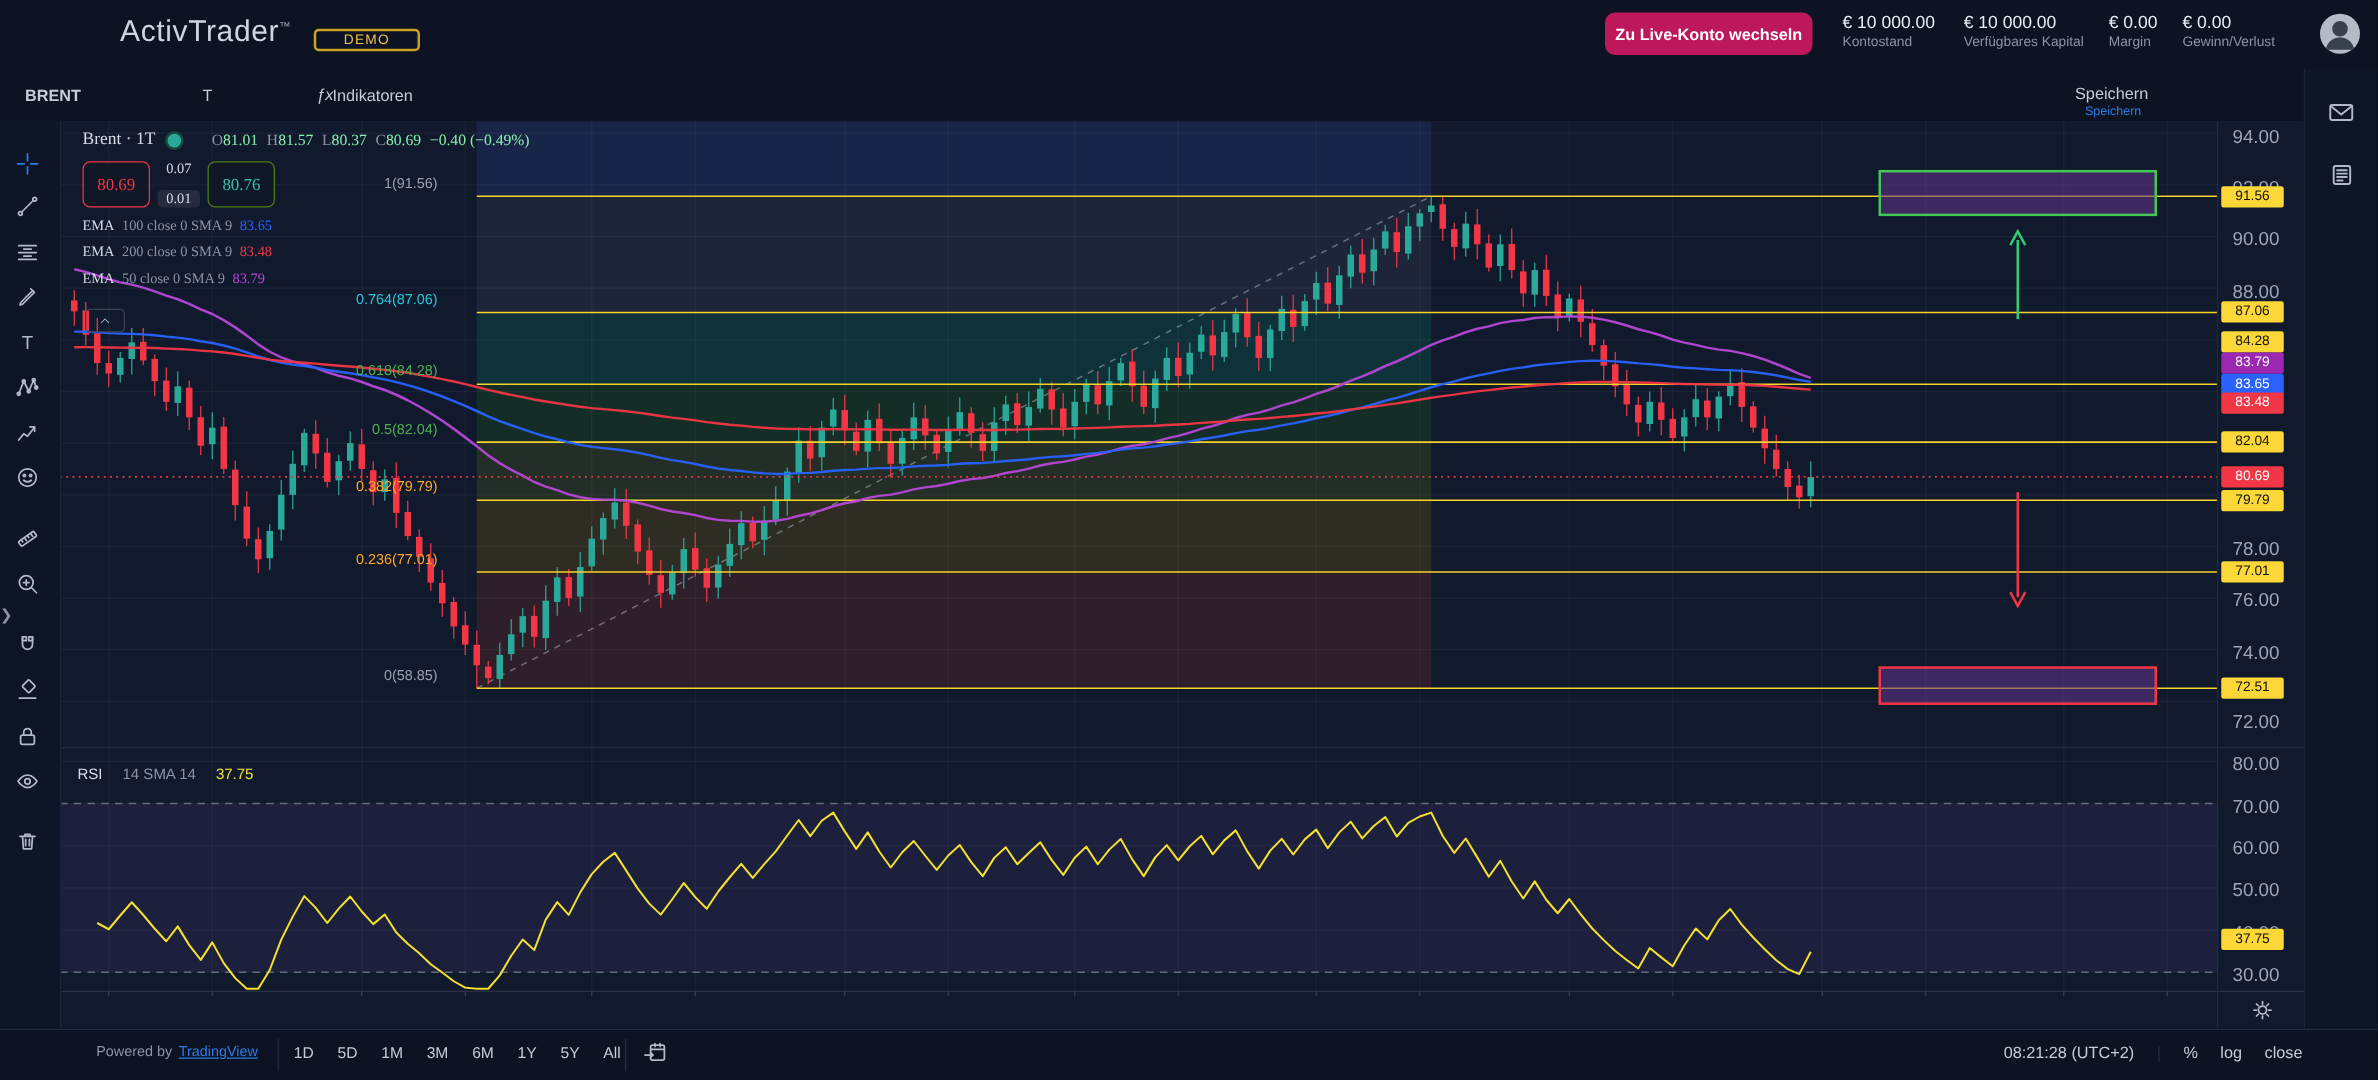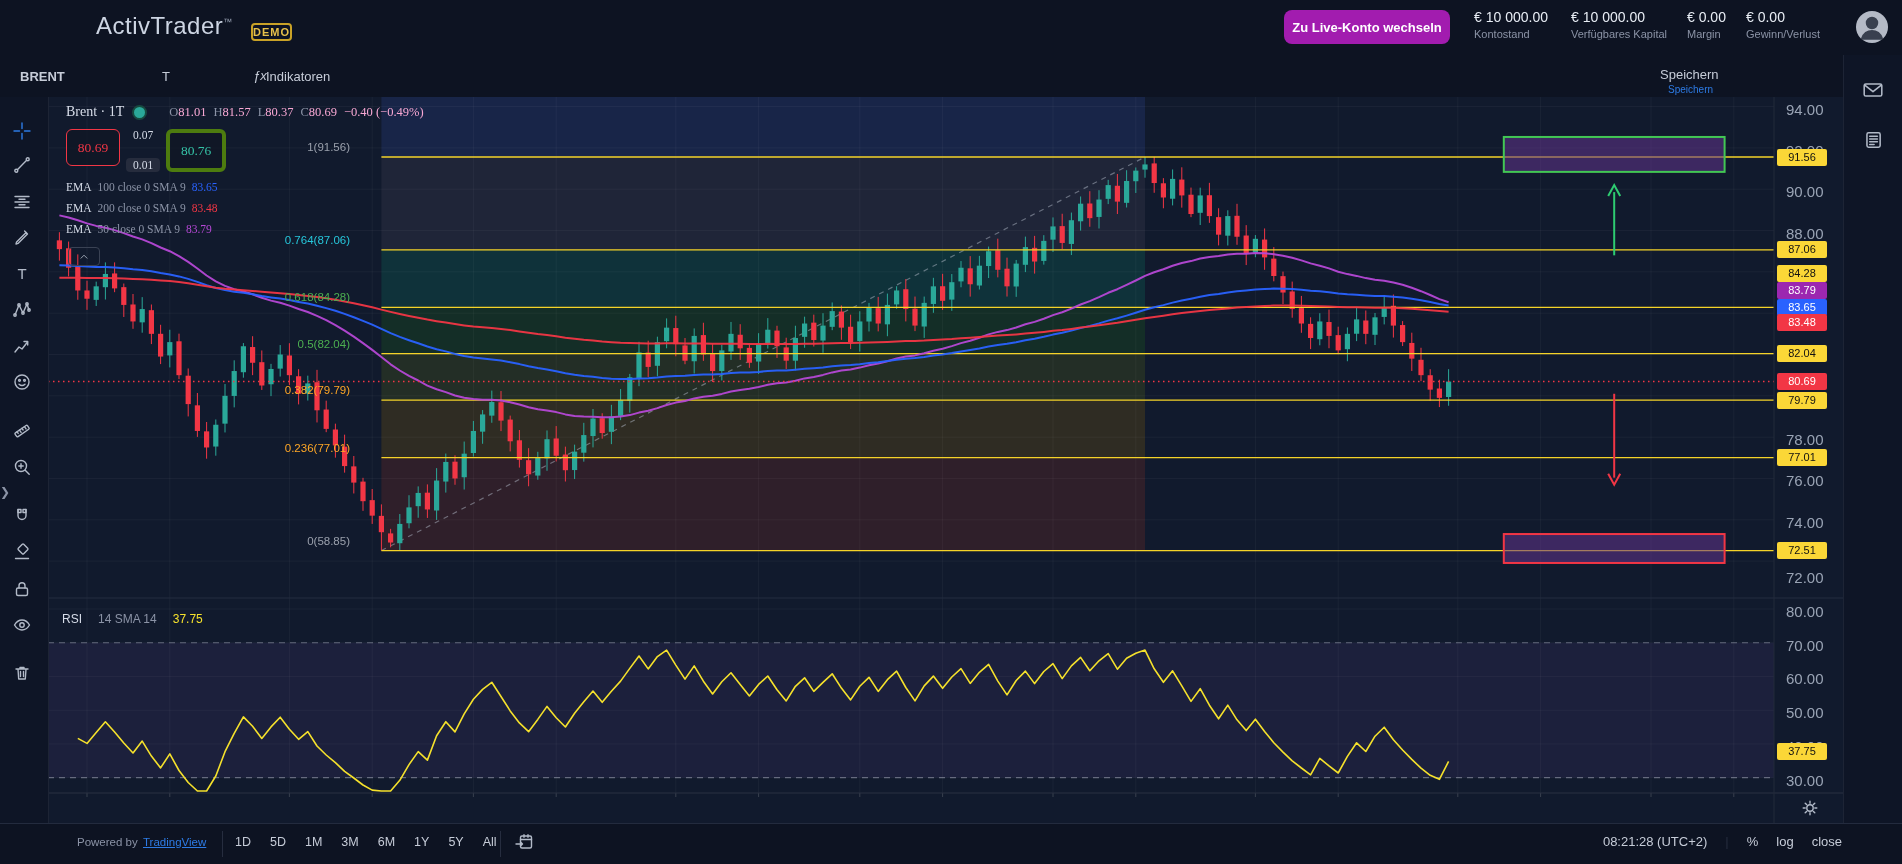--- a/index.html
+++ b/index.html
@@ -5,23 +5,23 @@
   html,body{margin:0;padding:0;background:#070b14;}
   #app{position:relative;width:1902px;height:864px;background:#0e1526;overflow:hidden;
        font-family:"Liberation Sans",sans-serif;color:#d6dce8;}
   .abs{position:absolute;}
   .ic{stroke:#b2bac8;fill:none;stroke-width:1.4;stroke-linecap:round;stroke-linejoin:round;display:block;}
   .ic text{stroke:none;fill:#b2bac8;}
   
   #header{left:0;top:0;width:1902px;height:55px;background:#0d1322;}
   #logo{left:96px;top:12px;font-size:24px;color:#cdd5e3;letter-spacing:.5px;font-weight:400;}
   #logo sup{font-size:9px;color:#9aa3b4;}
-  #demo-badge{left:251px;top:23px;border:2px solid #c9a227;color:#e7c14a;font-weight:bold;
-     font-size:11px;border-radius:4px;padding:1px 0;letter-spacing:1px;}
-  #cta{left:1284px;top:10px;width:166px;height:34px;background:#a21caf;border:none;border-radius:8px;
+  #demo-badge{left:251px;top:23px;border:2px solid #c9a227;color:#e7c14a;font-weight:normal;
+     font-size:11px;border-radius:4px;padding:1px 22px;letter-spacing:1px;}
+  #cta{left:1284px;top:10px;width:166px;height:34px;background:#be185d;border:none;border-radius:8px;
      color:#fff;font-size:13px;font-weight:bold;font-family:inherit;cursor:pointer;}
   .acct{top:9px;}
   .acct .v{font-size:14px;color:#e8edf5;}
   .acct .l{font-size:11px;color:#8b93a6;margin-top:3px;}
   #avatar{left:1856px;top:11px;width:32px;height:32px;border-radius:50%;background:#b4bac6;overflow:hidden;}
   
   #toolbar{left:0;top:55px;width:1902px;height:42px;background:#0d1322;border-bottom:1px solid #1d2435;}
   .tbtxt{font-size:13px;color:#c6ccd8;}
   .sep{width:1px;background:#262d3f;top:63px;height:26px;}
   #save-sub{color:#2d7be5;font-size:10px;}
@@ -32,21 +32,21 @@
   #chart-svg{left:0;top:97px;z-index:1;}
   .pricepill{position:absolute;left:1777px;width:50px;height:17px;border-radius:2px;font-size:11px;
      line-height:17px;text-align:center;z-index:3;}
   .tick{position:absolute;left:1786px;font-size:15px;color:#9aa4b5;z-index:2;}
   .fiblabel{position:absolute;width:130px;text-align:right;font-size:11.5px;z-index:2;}
   
   #legend{left:66px;top:104px;z-index:3;font-family:Liberation Serif, serif;}
   #legend-row1{display:flex;align-items:center;gap:8px;font-size:14px;}
   #ohlc{display:flex;gap:7px;font-size:12.5px;margin-left:14px;}
   #ohlc .k{color:#8b93a6;}
-  #ohlc .v,#chg{color:#f9a8d4;text-align:center;}
+  #ohlc .v,#chg{color:#86efac;text-align:center;}
   #quote{display:flex;margin-top:9px;align-items:stretch;gap:6px;}
   .qbox{width:52px;height:35px;border-radius:6px;background:rgba(17,23,38,.85);font-size:13.5px;
      display:flex;align-items:center;justify-content:center;}
   #spread{display:flex;flex-direction:column;align-items:center;justify-content:space-between;font-size:11.5px;}
   #spread .lo{background:#262c3d;border-radius:4px;padding:1px 7px;}
   .emarow{display:flex;gap:6px;font-size:11.5px;margin-top:9px;}
   .emarow .p{color:#8b93a6;}
   #collapse-btn{left:68px;top:247px;width:30px;height:17px;border:1px solid #3a4254;border-radius:4px;
      z-index:3;display:flex;align-items:center;justify-content:center;cursor:pointer;}
   
@@ -674,21 +674,21 @@
         <span><span class="k">C</span><span class="v">80.69</span></span>
         <span id="chg">−0.40 (−0.49%)</span>
       </span>
     </div>
     <div id="quote">
       <div class="qbox" style="border:1px solid #f23645;color:#f23645">80.69</div>
       <div id="spread">
         <span>0.07</span>
         <span class="lo">0.01</span>
       </div>
-      <div class="qbox" style="border:4px solid #4d7c0f;color:#35c2a6">80.76</div>
+      <div class="qbox" style="border:1px solid #4d7c0f;color:#35c2a6">80.76</div>
     </div>
     <div class="emarow">
       <span>EMA</span>
         <span class="p">100 close 0 SMA 9</span>
       <span style="color:#2962ff">83.65</span>
     </div>
     <div class="emarow">
       <span>EMA</span>
         <span class="p">200 close 0 SMA 9</span>
       <span style="color:#f23645">83.48</span>

